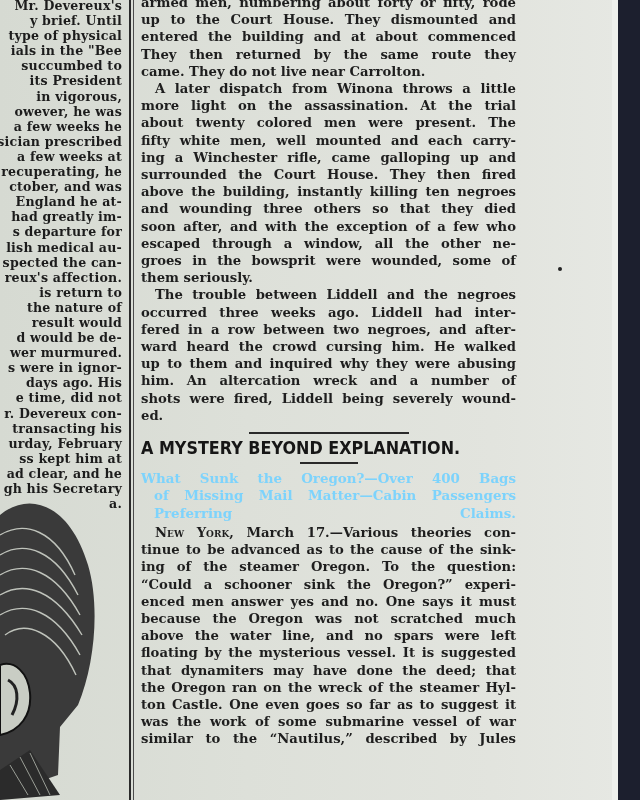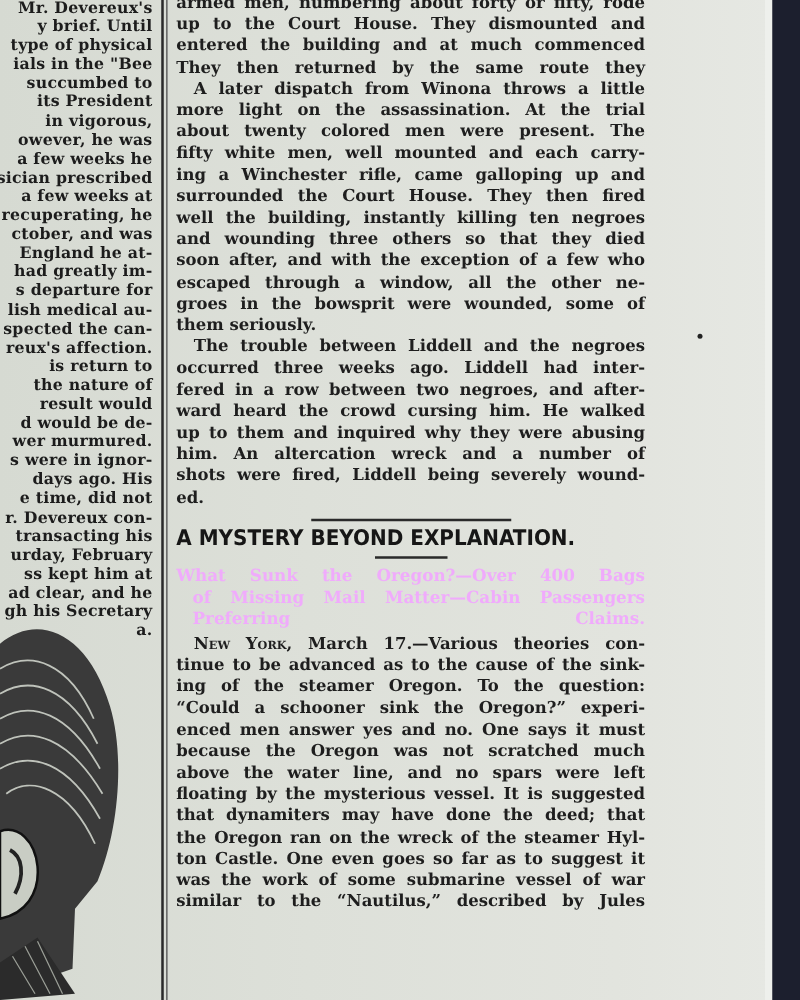--- a/index.html
+++ b/index.html
@@ -42,21 +42,21 @@
   .line { display:block; white-space:nowrap; text-align:justify; text-align-last:justify; }
   .line.last { text-align-last:left; }
   .sep-rule { height:2px; background:#2a2a2a; margin:6px auto; }
   .headline {
     font-family:"DejaVu Sans", "Liberation Sans", sans-serif;
     font-size:17.2px; font-weight:bold; letter-spacing:0px;
     text-align:left; margin:4px 0 0 0; white-space:nowrap; color:#161616;
     transform:scaleX(0.93); transform-origin:left center;
   }
   .subhead {
-    font-size:13.4px; font-weight:bold; line-height:17.4px; color:#f0abfc;
+    font-size:13.4px; font-weight:bold; line-height:17.4px; color:#7dd3fc;
   }
   .subhead .line { text-align-last:justify; }
   .smallcaps { font-variant:small-caps; }
   .speck { position:absolute; width:4px; height:4px; border-radius:2px; background:#222; }
 </style>
 </head>
 <body>
 
 <div class="paper"></div>
 <div class="paper-edge"></div>
@@ -108,31 +108,32 @@
     <path d="M10,270 L28,300 M20,262 L40,300 M30,258 L50,300" stroke="#9a9e96" stroke-width="1"></path>
   </svg>
 </div>
 <div class="rule-left"></div>
 <div class="rule-left2"></div>
 
 <div class="col-main">
   <div id="p1">
       <span class="line">armed men, numbering about forty or fifty, rode</span>
       <span class="line">up to the Court House.  They dismounted and</span>
-      <span class="line">entered the building and at much commenced</span>
+      <span class="line">entered the building and at about commenced</span>
       <span class="line">They then returned by the same route they</span>
+      <span class="line last">came.  They do not live near Carrolton.</span>
     </div>
   <div id="p2" style="text-indent:0">
       <span class="line" style="text-indent: 14px;">A later dispatch from Winona throws a little</span>
       <span class="line">more light on the assassination.  At the trial</span>
       <span class="line">about twenty colored men were present.  The</span>
       <span class="line">fifty white men, well mounted and each carry-</span>
       <span class="line">ing a Winchester rifle, came galloping up and</span>
       <span class="line">surrounded the Court House.  They then fired</span>
-      <span class="line">well the building, instantly killing ten negroes</span>
+      <span class="line">above the building, instantly killing ten negroes</span>
       <span class="line">and wounding three others so that they died</span>
       <span class="line">soon after, and with the exception of a few who</span>
       <span class="line">escaped through a window, all the other ne-</span>
       <span class="line">groes in the bowsprit were wounded, some of</span>
       <span class="line last">them seriously.</span>
     </div>
   <div id="p3">
       <span class="line" style="text-indent: 14px;">The trouble between Liddell and the negroes</span>
       <span class="line">occurred three weeks ago.  Liddell had inter-</span>
       <span class="line">fered in a row between two negroes, and after-</span>

